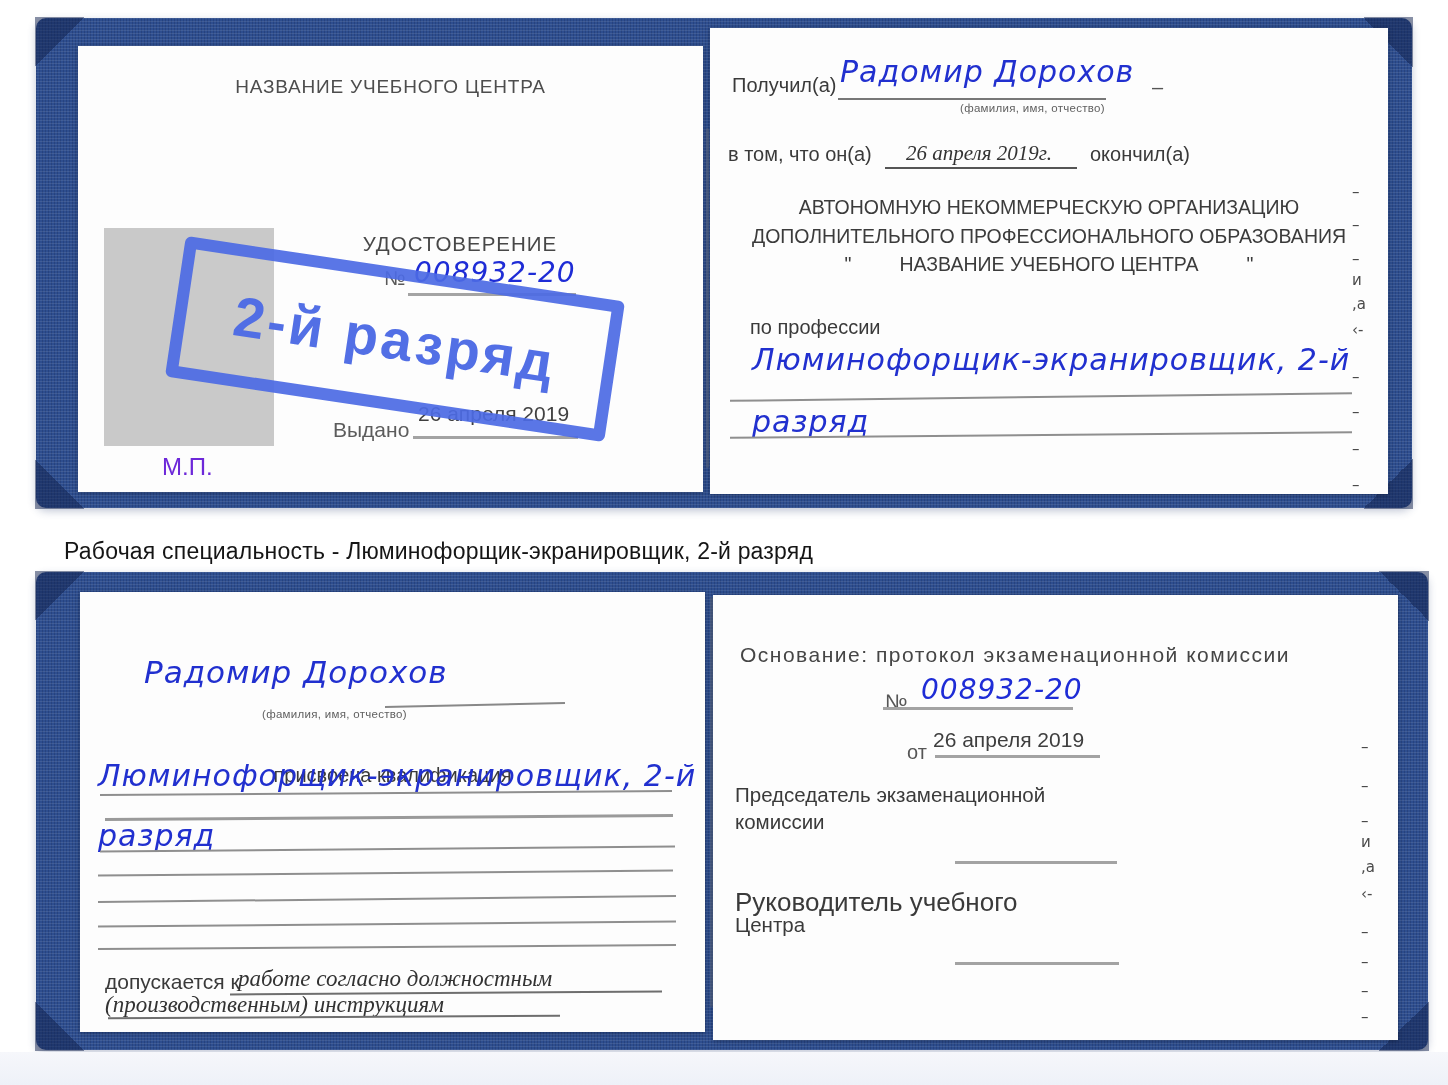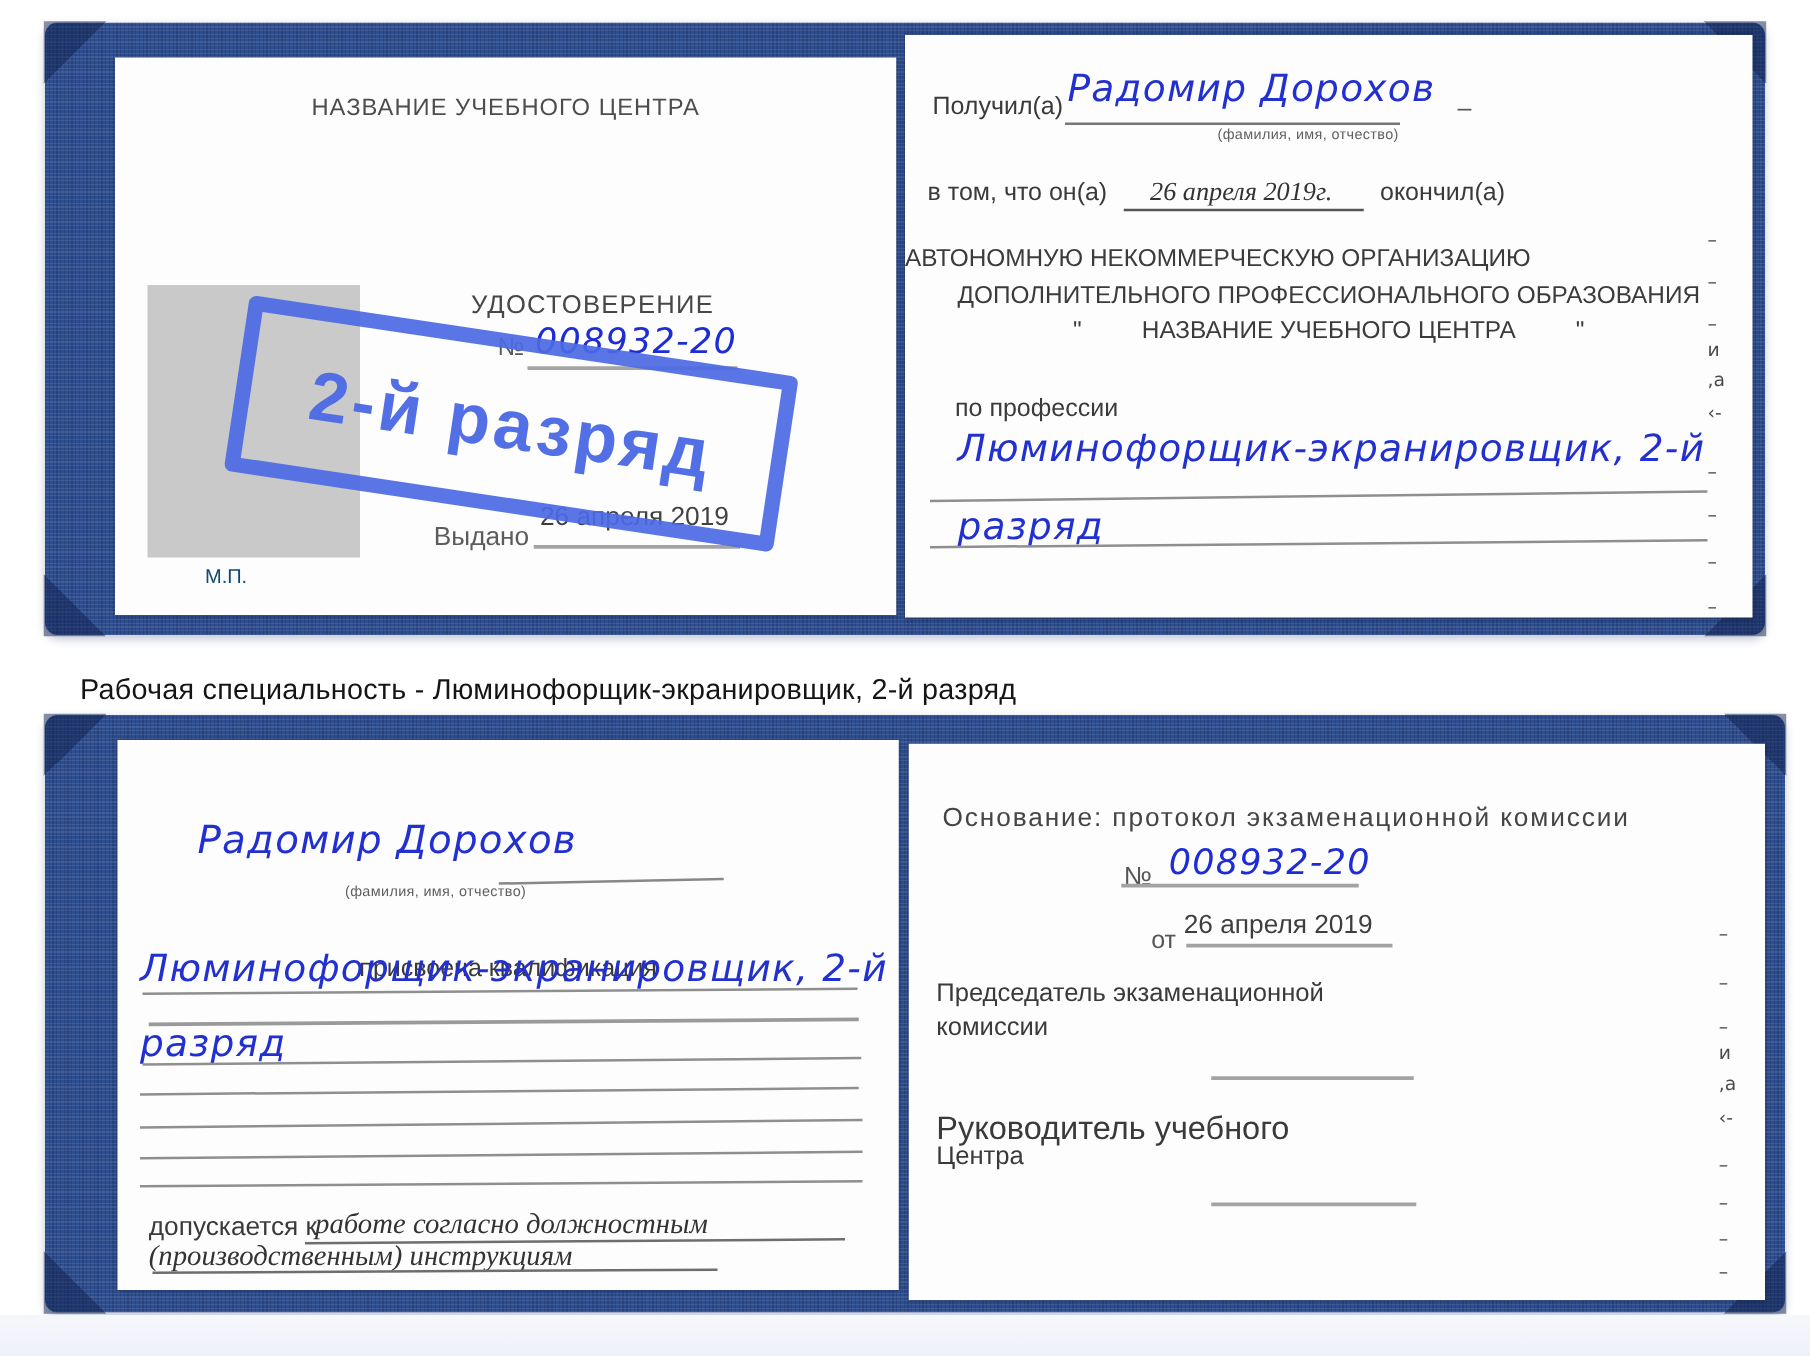--- a/index.html
+++ b/index.html
@@ -22,21 +22,20 @@
   .fold{position:absolute;width:50px;height:50px;opacity:.9;}
   .fold.tl{left:-1px;top:-1px;background:linear-gradient(135deg, rgba(16,32,76,.55) 50%, transparent 50%);}
   .fold.tr{right:-1px;top:-1px;background:linear-gradient(225deg, rgba(16,32,76,.55) 50%, transparent 50%);}
   .fold.br{right:-1px;bottom:-1px;background:linear-gradient(315deg, rgba(16,32,76,.55) 50%, transparent 50%);}
   .fold.bl{left:-1px;bottom:-1px;background:linear-gradient(45deg, rgba(16,32,76,.55) 50%, transparent 50%);}
   .spine{position:absolute;width:3px;background:#5c6780;opacity:.55;border-radius:2px;}
   
   .page{
     position:absolute;background:#fdfdfd;
     box-shadow:0 1px 5px rgba(0,0,0,.28);
-    margin-left:14px;
   }
   
   .rule{position:absolute;background:#8f8f8f;height:2px;}
   .rule.thick{height:3px;background:#a3a3a3;}
   .hand{
     font-family:"DejaVu Sans", sans-serif;font-style:italic;letter-spacing:1px;
     color:#2130cf;
   }
   .serif-it{font-family:"Liberation Serif", serif;font-style:italic;color:#333;}
   .hint{font-size:11.5px;color:#606060;letter-spacing:.3px;}
@@ -90,36 +89,36 @@
     <div class="abs hand" style="left:336px;top:210px;font-size:28px;color:#1e2cd6;">008932-20</div>
     <div class="rule thick" style="left:330px;top:247px;width:168px;"></div>
 
     <div class="stamp">
       <span>2-й разряд</span>
     </div>
 
     <div class="abs" style="left:255px;top:372px;font-size:21px;color:#5c5c5c;text-align:right;">Выдано</div>
     <div class="abs" style="left:340px;top:356px;font-size:21px;color:#3e3e3e;">26 апреля 2019</div>
     <div class="rule thick" style="left:335px;top:390px;width:165px;"></div>
-    <div class="abs" style="left:72px;top:407px;font-size:16px;color:#0c4a6e;">М.П.</div>
+    <div class="abs" style="left:84px;top:407px;font-size:24px;color:#6d28d9;">М.П.</div>
   </div>
 
   <div class="page" style="left:674px;top:10px;width:678px;height:466px;">
     <div class="abs label" style="left:22px;top:46px;font-size:20px;">Получил(а)</div>
     <div class="abs hand" style="left:130px;top:26px;font-size:30px;">Радомир Дорохов</div>
     <div class="rule" style="left:128px;top:70px;width:268px;background:#777;"></div>
     <div class="abs hint" style="left:250px;top:74px;">(фамилия, имя, отчество)</div>
     <div class="abs" style="left:442px;top:48px;font-size:20px;color:#555;">–</div>
 
     <div class="abs label" style="left:18px;top:115px;font-size:20px;">в том, что он(а)</div>
     <div class="abs serif-it" style="left:196px;top:113px;font-size:21px;">26 апреля 2019г.</div>
     <div class="rule" style="left:175px;top:139px;width:192px;background:#555;"></div>
     <div class="abs label" style="left:380px;top:115px;font-size:20px;">окончил(а)</div>
 
-    <div class="abs label" style="left:0;top:168px;width:100%;font-size:19.5px;color:#3b3b3b;">АВТОНОМНУЮ НЕКОММЕРЧЕСКУЮ ОРГАНИЗАЦИЮ</div>
+    <div class="abs label" style="left:0;top:168px;width:100%;text-align:center;font-size:19.5px;color:#3b3b3b;">АВТОНОМНУЮ НЕКОММЕРЧЕСКУЮ ОРГАНИЗАЦИЮ</div>
     <div class="abs label" style="left:0;top:197px;width:100%;text-align:center;font-size:19.5px;color:#3b3b3b;">ДОПОЛНИТЕЛЬНОГО ПРОФЕССИОНАЛЬНОГО ОБРАЗОВАНИЯ</div>
     <div class="abs" style="left:0;top:225px;width:100%;display:flex;justify-content:center;gap:48px;font-size:19.5px;color:#3b3b3b;">
       <span>"</span>
       <span>НАЗВАНИЕ УЧЕБНОГО ЦЕНТРА</span>
       <span>"</span>
     </div>
 
     <div class="abs label" style="left:40px;top:288px;font-size:20px;">по профессии</div>
     <div class="abs hand" style="left:42px;top:314px;font-size:30px;">Люминофорщик-экранировщик, 2-й</div>
     <div class="rule" style="left:20px;top:368px;width:622px;transform:rotate(-0.7deg);"></div>

